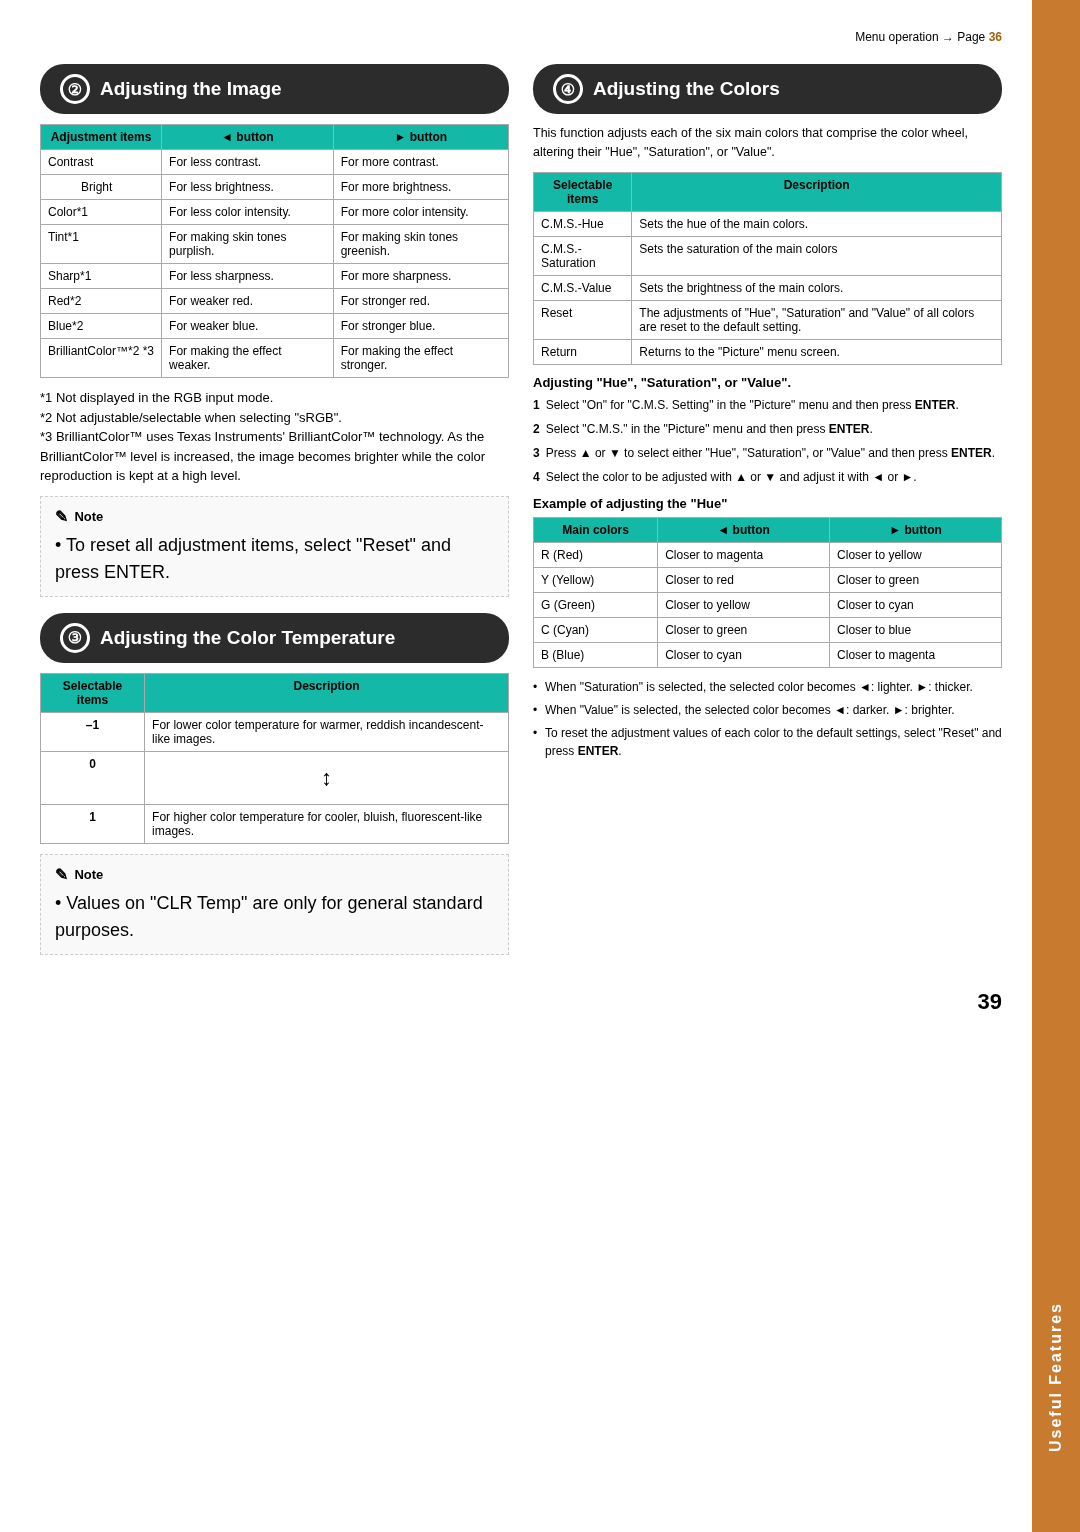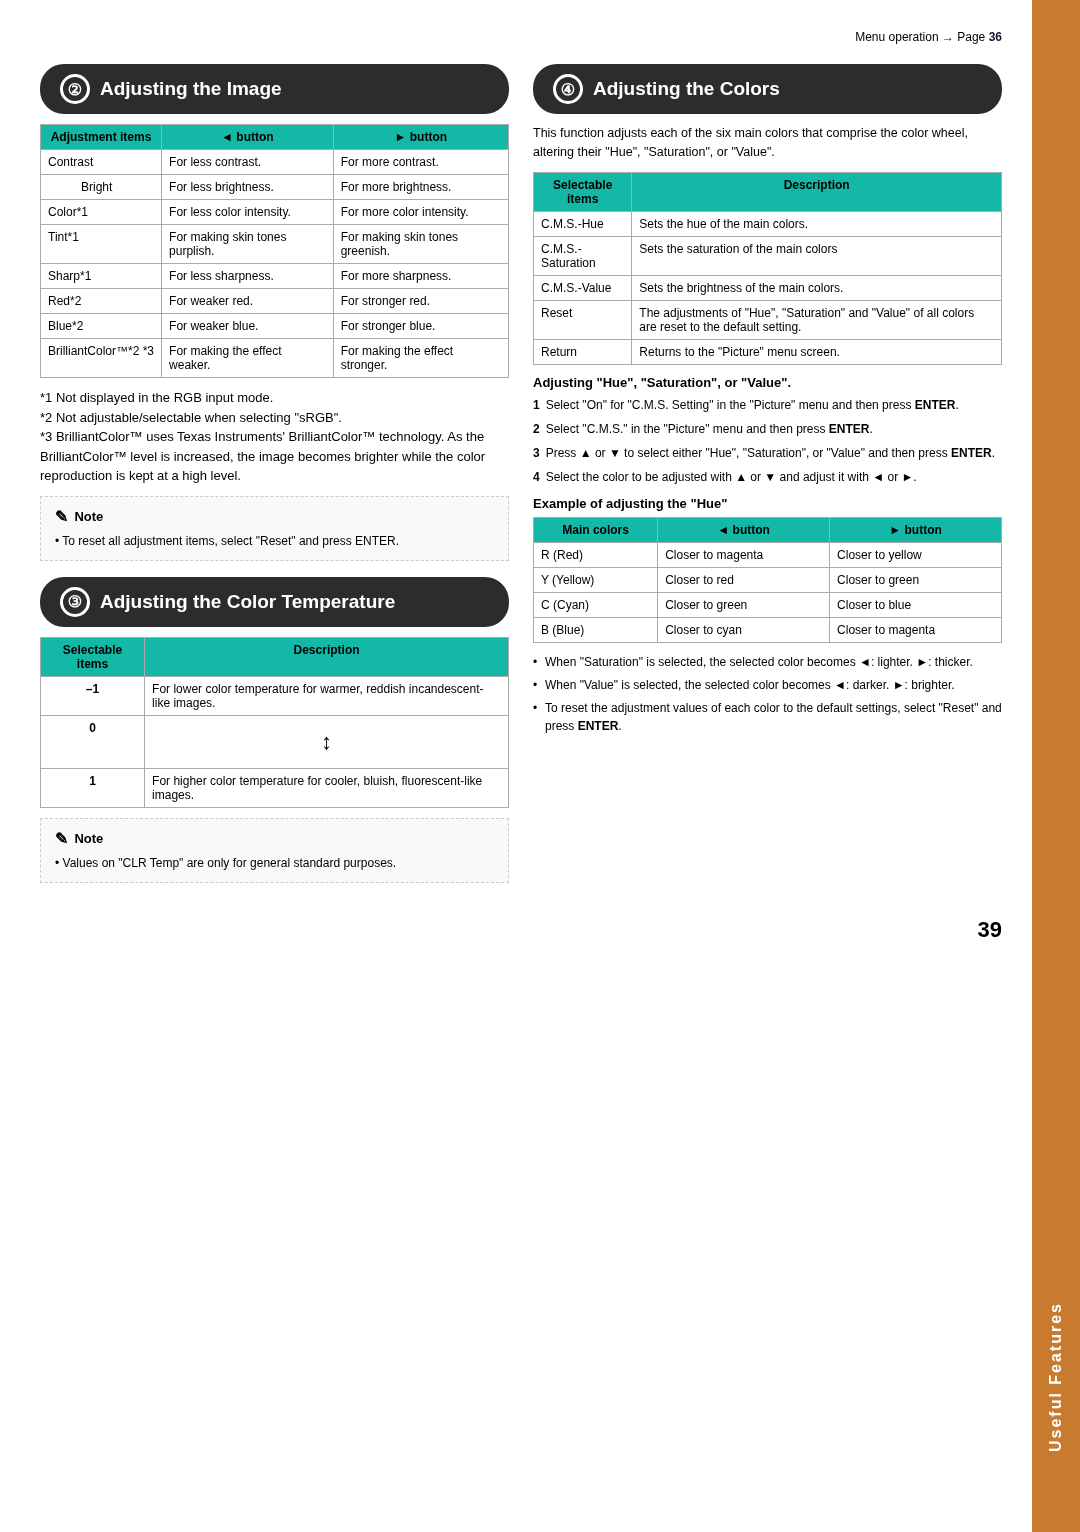--- a/index.html
+++ b/index.html
@@ -47,21 +47,21 @@
     }
 
     .menu-operation {
       text-align: right;
       font-size: 12px;
       margin-bottom: 20px;
       color: #000;
     }
 
     .menu-operation a {
-      color: #0f172a;
+      color: #a16207;
       font-weight: bold;
       text-decoration: none;
     }
 
     .two-col {
       display: flex;
       gap: 24px;
     }
 
     .left-col {
@@ -138,21 +138,21 @@
       align-items: center;
       gap: 6px;
       margin-bottom: 6px;
     }
 
     .note-icon {
       font-size: 16px;
     }
 
     .note-text {
-      font-size: 12px;
+      font-size: 18px;
       line-height: 1.5;
     }
 
     .section3-heading {
       background: #2c2c2c;
       color: #fff;
       border-radius: 24px;
       padding: 10px 20px;
       font-size: 19px;
       font-weight: bold;
@@ -428,20 +428,25 @@
                 <td>R (Red)</td>
                 <td>Closer to magenta</td>
                 <td>Closer to yellow</td>
               </tr>
               <tr>
                 <td>Y (Yellow)</td>
                 <td>Closer to red</td>
                 <td>Closer to green</td>
               </tr>
               <tr>
+                <td>G (Green)</td>
+                <td>Closer to yellow</td>
+                <td>Closer to cyan</td>
+              </tr>
+              <tr>
                 <td>C (Cyan)</td>
                 <td>Closer to green</td>
                 <td>Closer to blue</td>
               </tr>
               <tr>
                 <td>B (Blue)</td>
                 <td>Closer to cyan</td>
                 <td>Closer to magenta</td>
               </tr>
             </tbody>

